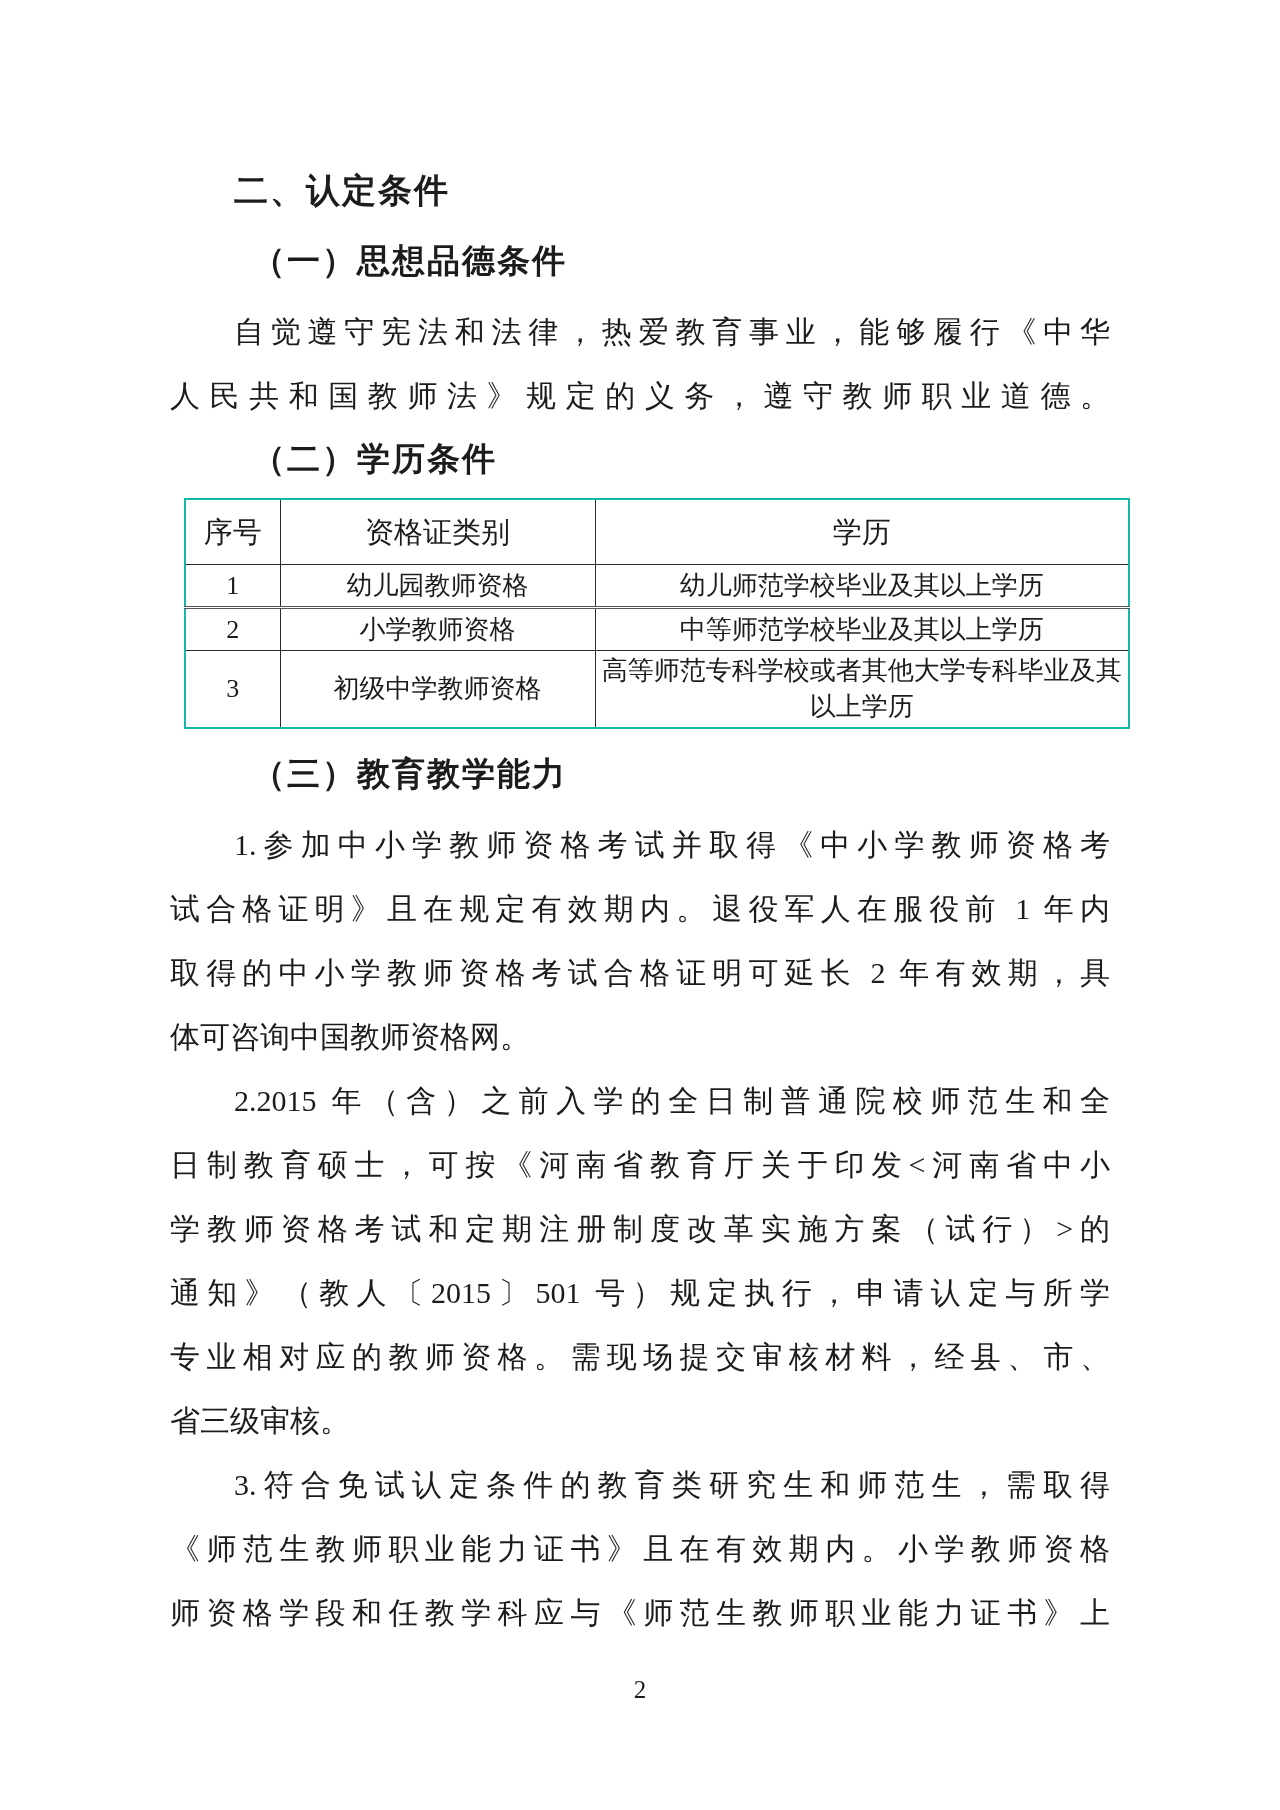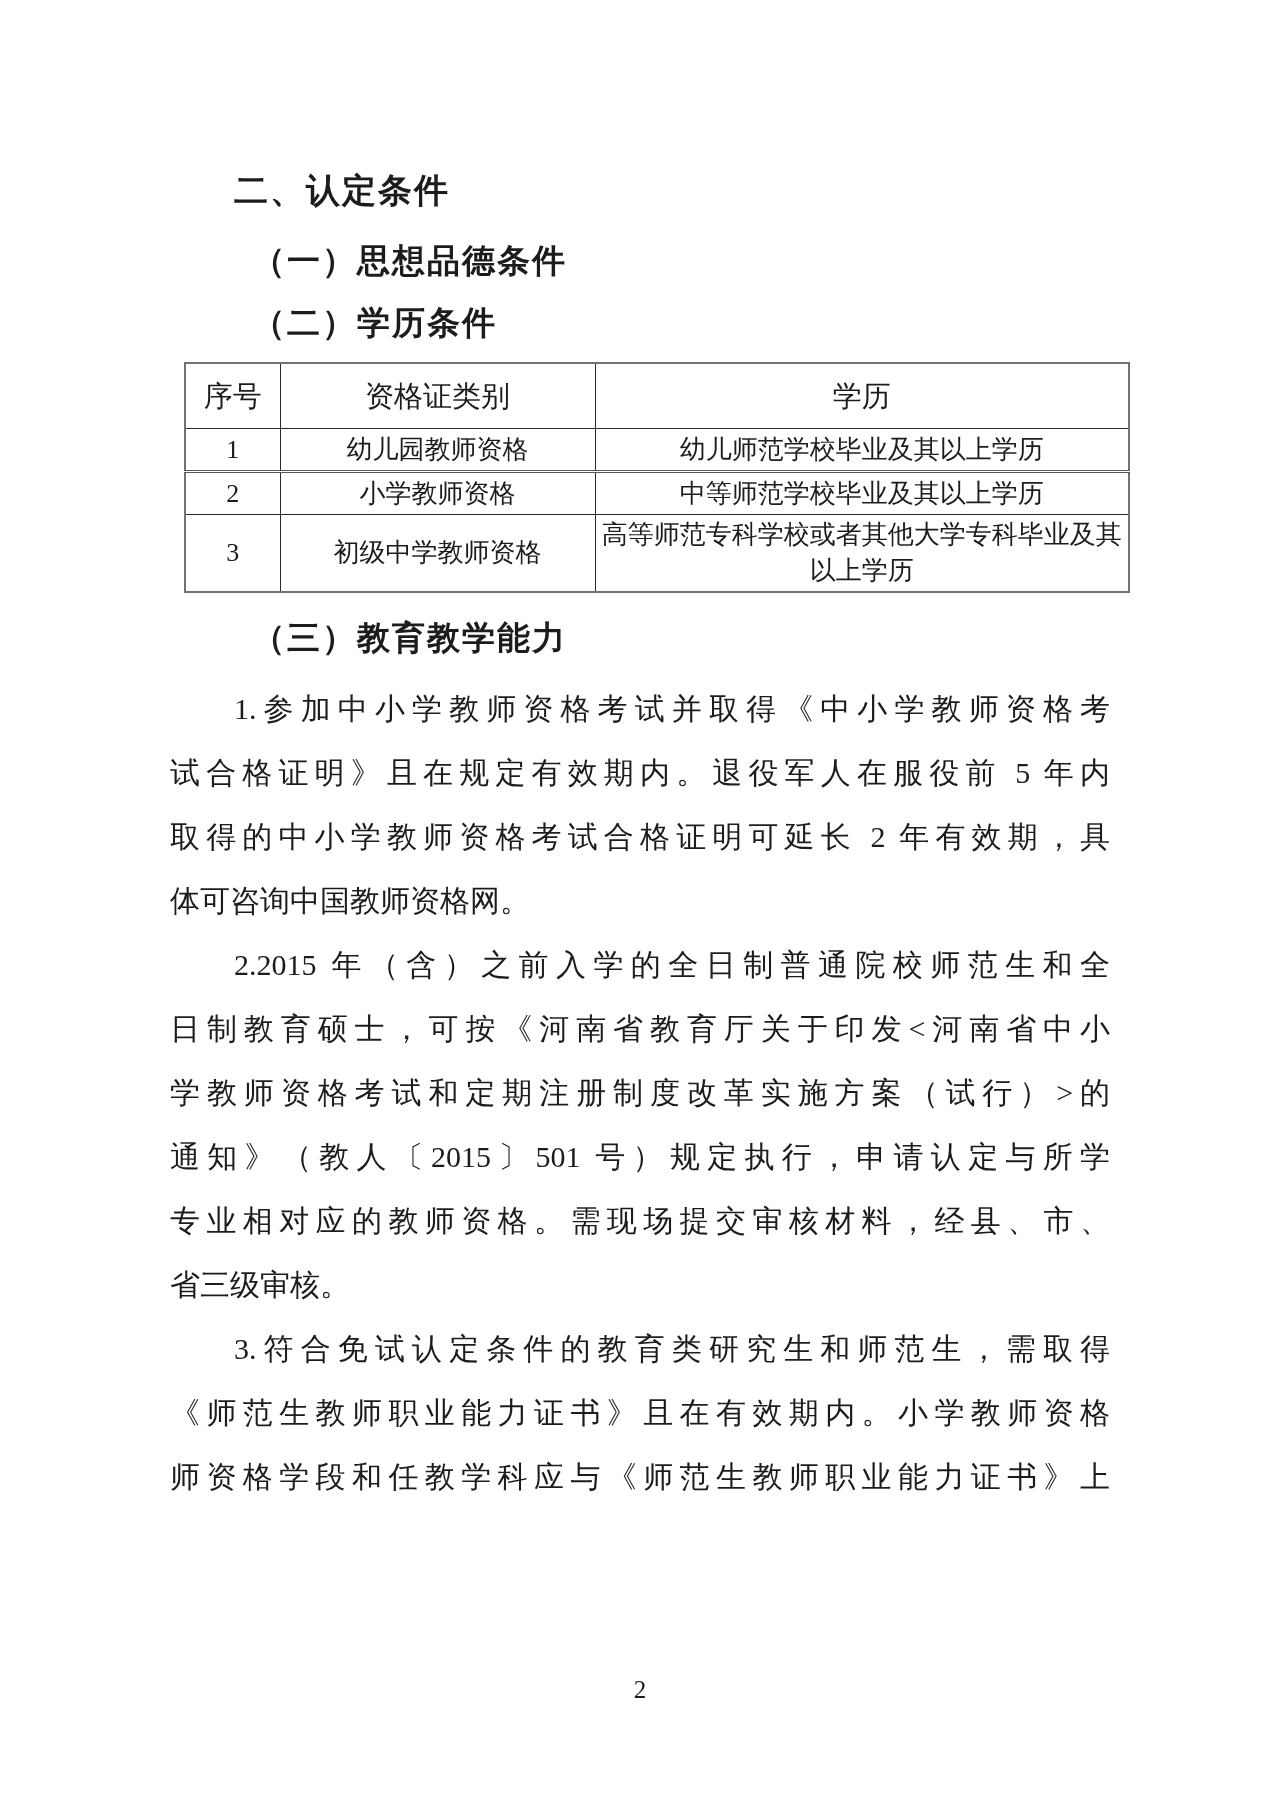--- a/index.html
+++ b/index.html
@@ -54,21 +54,21 @@
   .ln.indent { text-indent: 64px; }
   .ln.short {
     text-align: right;
     text-align-last: left;
   }
   table.edu-table {
     border-collapse: collapse;
     table-layout: fixed;
     width: 944px;
     margin: 14px 0 0 14px;
-    border: 2px solid #737373;
+    border: 2px solid #14b8a6;
   }
   table.edu-table td {
     border: 1px solid #2a2a2a;
     text-align: center;
     vertical-align: middle;
     padding: 0 5px;
     font-size: 26px;
     line-height: 36px;
   }
   table.edu-table tr.head td {
@@ -90,20 +90,24 @@
 </style>
 </head>
 <body>
 
 <div class="page">
   <div class="content">
 
     <div class="h1">二、认定条件</div>
 
     <div class="h2">（一）思想品德条件</div>
+    <div class="body-block">
+      <div class="ln indent">自觉遵守宪法和法律，热爱教育事业，能够履行《中华</div>
+      <div class="ln">人民共和国教师法》规定的义务，遵守教师职业道德。</div>
+    </div>
 
     <div class="h2 gap-top">（二）学历条件</div>
 
     <table class="edu-table">
       <colgroup>
         <col style="width:95px">
         <col style="width:315px">
         <col style="width:534px">
       </colgroup>
       <tbody>
@@ -126,21 +130,21 @@
         <td>3</td>
         <td>初级中学教师资格</td>
         <td>高等师范专科学校或者其他大学专科毕业及其以上学历</td>
       </tr>
     </tbody>
       </table>
 
     <div class="h2 gap-top-lg">（三）教育教学能力</div>
     <div class="body-block">
       <div class="ln indent">1.参加中小学教师资格考试并取得《中小学教师资格考</div>
-      <div class="ln">试合格证明》且在规定有效期内。退役军人在服役前 5 年内</div>
+      <div class="ln">试合格证明》且在规定有效期内。退役军人在服役前 1 年内</div>
       <div class="ln">取得的中小学教师资格考试合格证明可延长 2 年有效期，具</div>
       <div class="ln short">体可咨询中国教师资格网。</div>
       <div class="ln indent">2.2015 年（含）之前入学的全日制普通院校师范生和全</div>
       <div class="ln">日制教育硕士，可按《河南省教育厅关于印发&lt;河南省中小</div>
       <div class="ln">学教师资格考试和定期注册制度改革实施方案（试行）&gt;的</div>
       <div class="ln">通知》（教人〔2015〕501 号）规定执行，申请认定与所学</div>
       <div class="ln">专业相对应的教师资格。需现场提交审核材料，经县、市、</div>
       <div class="ln short">省三级审核。</div>
       <div class="ln indent">3.符合免试认定条件的教育类研究生和师范生，需取得</div>
       <div class="ln">《师范生教师职业能力证书》且在有效期内。小学教师资格</div>

